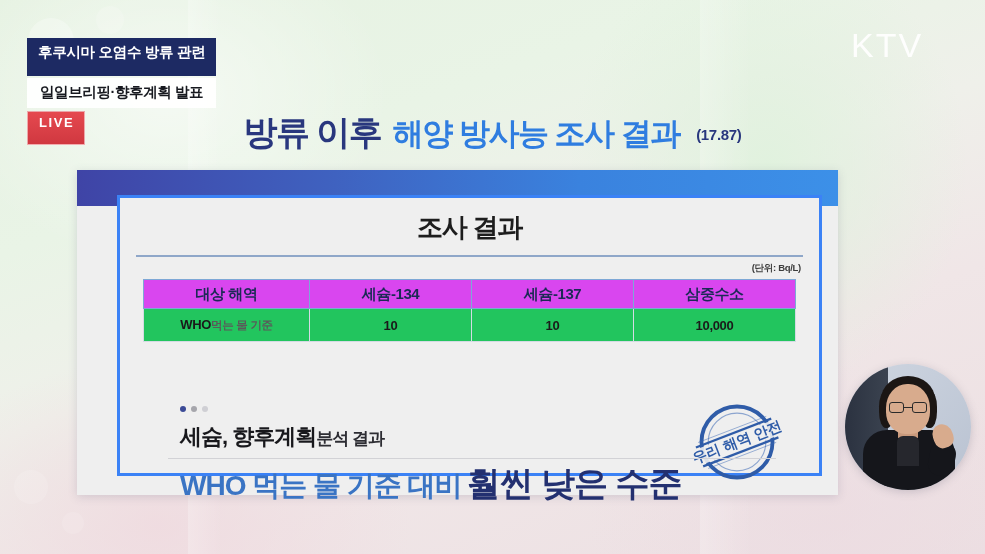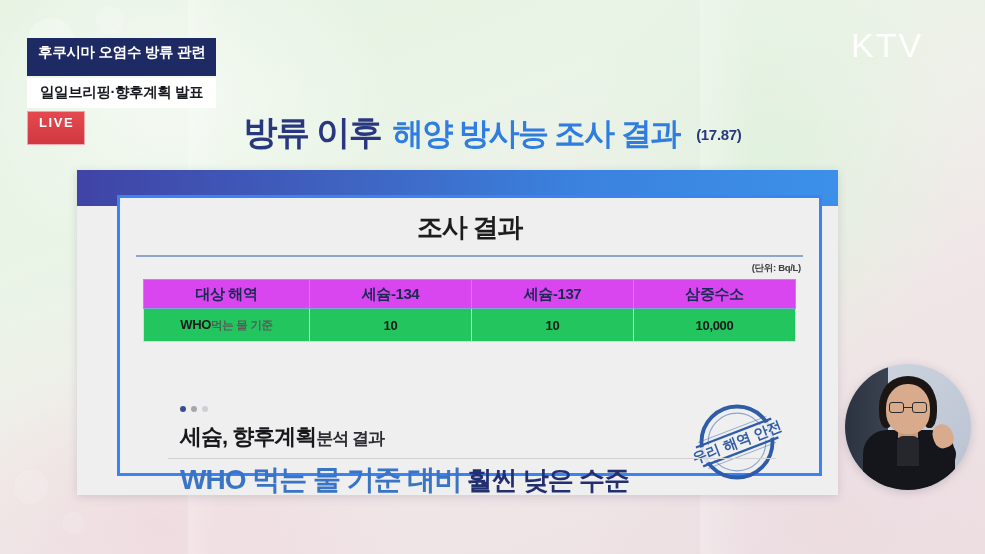--- a/index.html
+++ b/index.html
@@ -191,21 +191,21 @@
   .sum-line1 .s-normal {
     font-size:17px; font-weight:700; color:#2d2d33; 
   }
   .sum-line2 {
     white-space:nowrap; margin-top:9px; letter-spacing:-1px;
   }
   .sum-line2 .s-blue {
     font-size:28px; font-weight:700; color:#3a74c4;
   }
   .sum-line2 .s-navy {
-    font-size:26px; font-weight:700; color:#233070; margin-left:5px;
+    font-size:34px; font-weight:700; color:#233070; margin-left:5px;
   }
   .panel-footrule {
     position:absolute; left:48px; bottom:14px; width:608px; height:1px;
     background:#d2d2d6;
   }
 
   
   #stamp {
     position:absolute; left:569px; top:196px;
     width:96px; height:96px;

